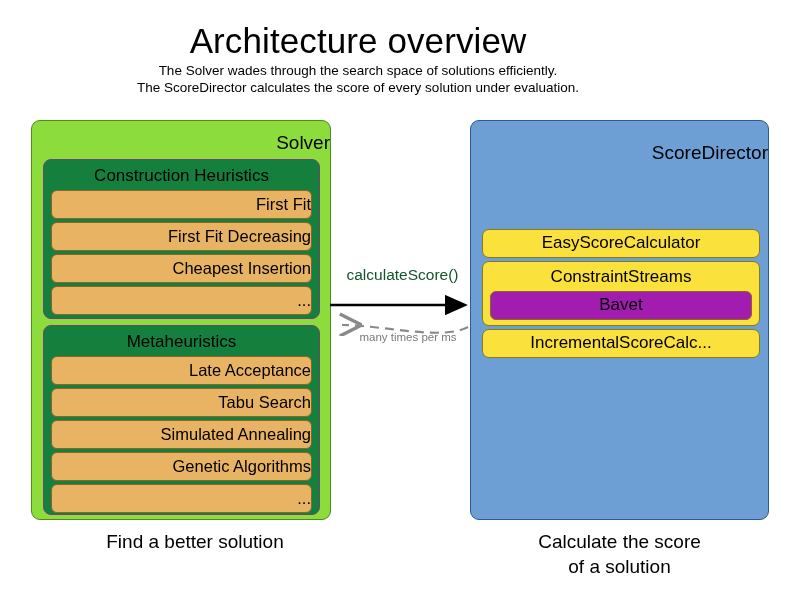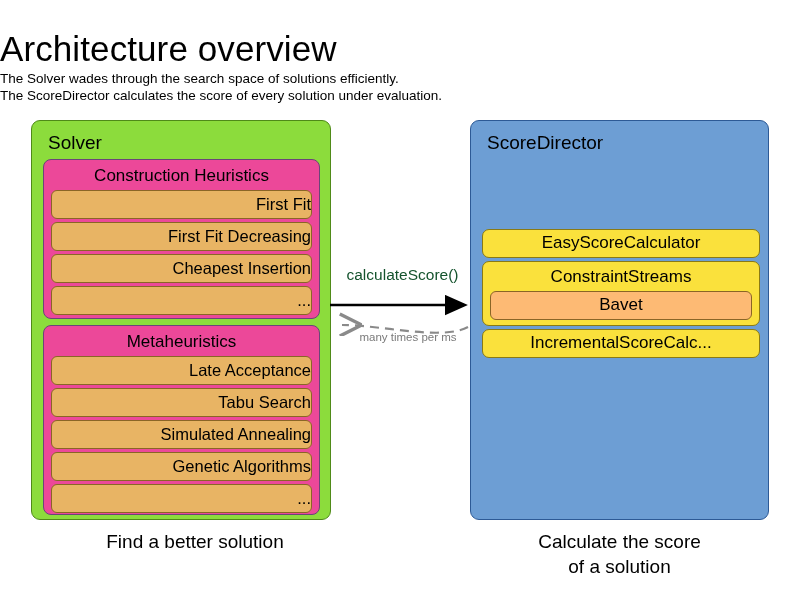--- a/index.html
+++ b/index.html
@@ -13,45 +13,45 @@
     position: relative;
     overflow: hidden;
     font-family: "Liberation Sans", sans-serif;
     color: #000000;
   }
 
   
   #header {
     position: absolute;
     left: 0;
-    top: 28px;
+    top: 20px;
     width: 716px;
+    text-align: center;
   }
   #page-title {
     font-size: 35px;
     line-height: 42px;
     font-weight: normal;
     letter-spacing: 0.1px;
   }
   .subtitle {
     font-size: 13.5px;
     line-height: 17px;
   }
 
   
   .panel {
     position: absolute;
     border-radius: 9px;
     box-sizing: border-box;
   }
   .panel-title {
-    text-align: left;
+    text-align: right;
     font-size: 19px;
     line-height: 24px;
-    padding-left: 16px;
   }
 
   #solver-panel {
     left: 31px;
     top: 120px;
     width: 300px;
     height: 400px;
     background: #8CDC3C;
     border: 1.5px solid #4f8a18;
   }
@@ -61,29 +61,29 @@
 
   #scoredirector-panel {
     left: 470px;
     top: 120px;
     width: 299px;
     height: 400px;
     background: #6D9ED4;
     border: 1.5px solid #2d5a96;
   }
   #scoredirector-title {
-    margin-top: 10px;
+    margin-top: 20px;
   }
 
   
   .group {
     position: absolute;
     left: 11px;
     width: 277px;
-    background: #ec4899;
+    background: #15803d;
     border: 1.5px solid #6b4578;
     border-radius: 8px;
     box-sizing: border-box;
     padding: 0 7px 6px 7px;
   }
   .group-title {
     text-align: center;
     font-size: 17px;
     line-height: 22px;
     padding: 5px 0 3px 0;
@@ -126,21 +126,21 @@
     line-height: 26px;
   }
   .yellow-nested {
     padding: 2px 7px 5px 7px;
   }
   .yellow-nested-label {
     line-height: 26px;
     height: 27px;
   }
   .nested-orange {
-    background: #fdba74;
+    background: #a21caf;
     border: 1.5px solid #8a6526;
     border-radius: 6px;
     height: 29px;
     line-height: 26px;
     text-align: center;
     font-size: 17px;
     box-sizing: border-box;
   }
 
   

